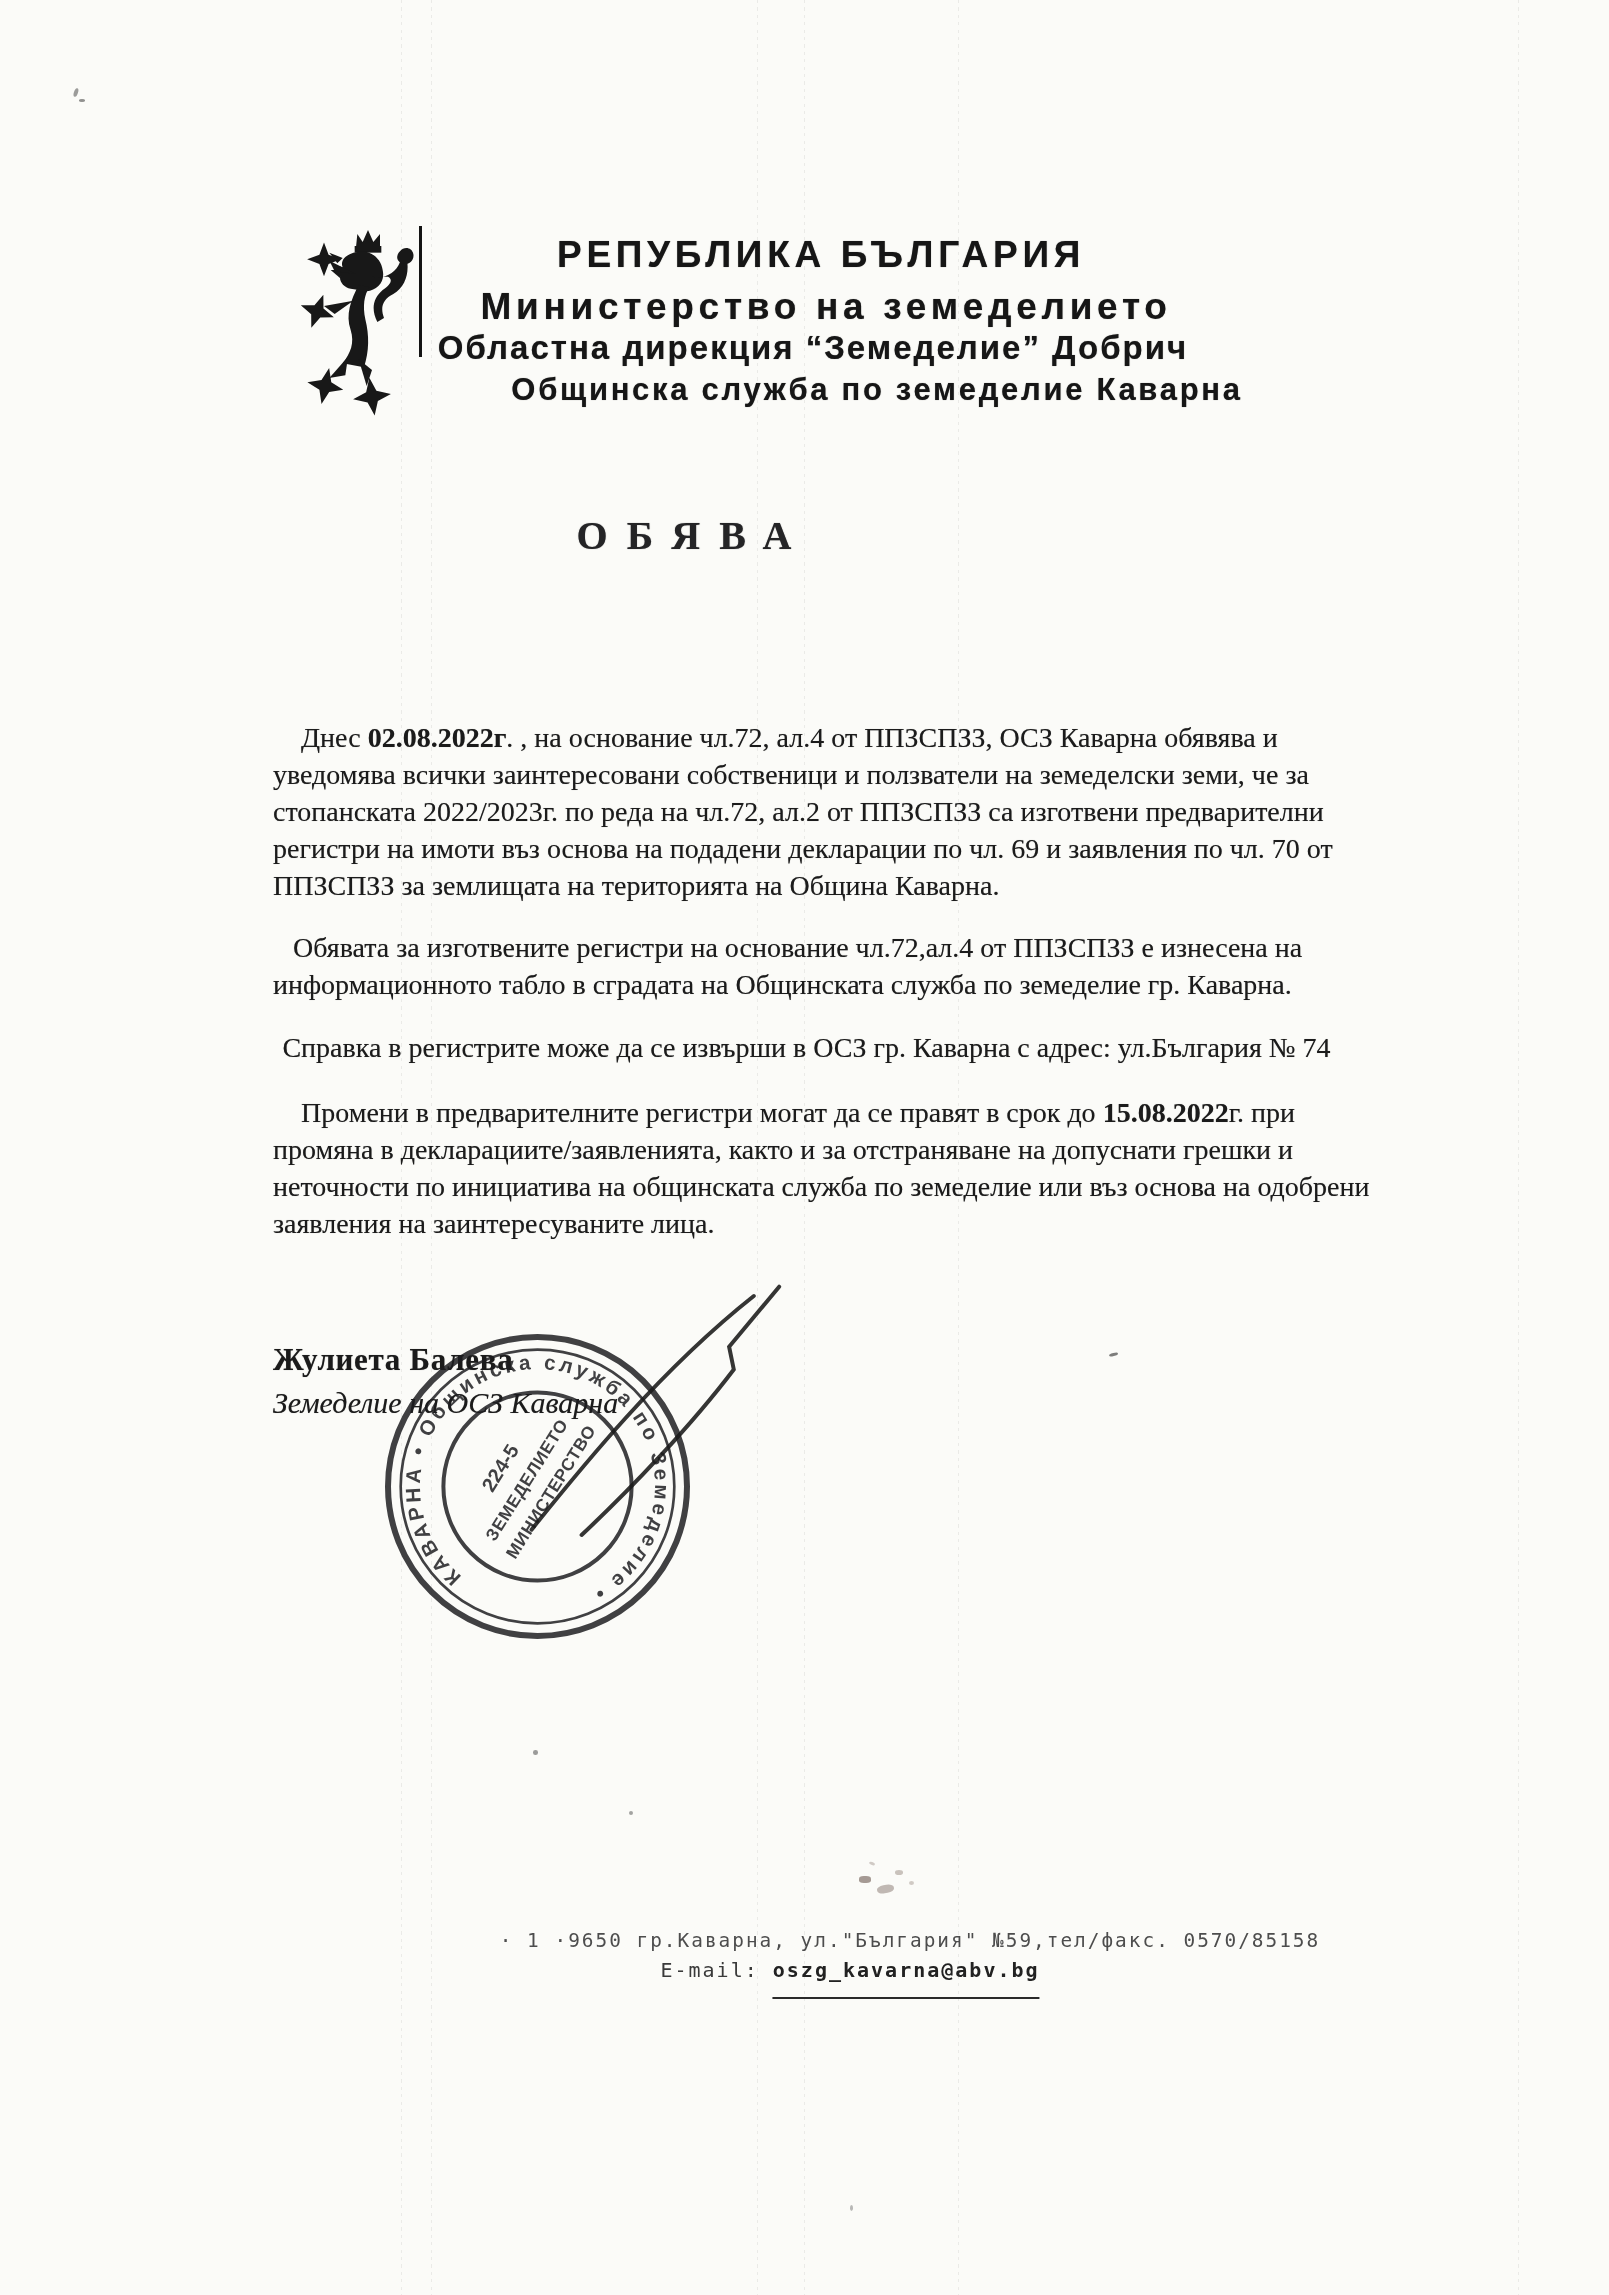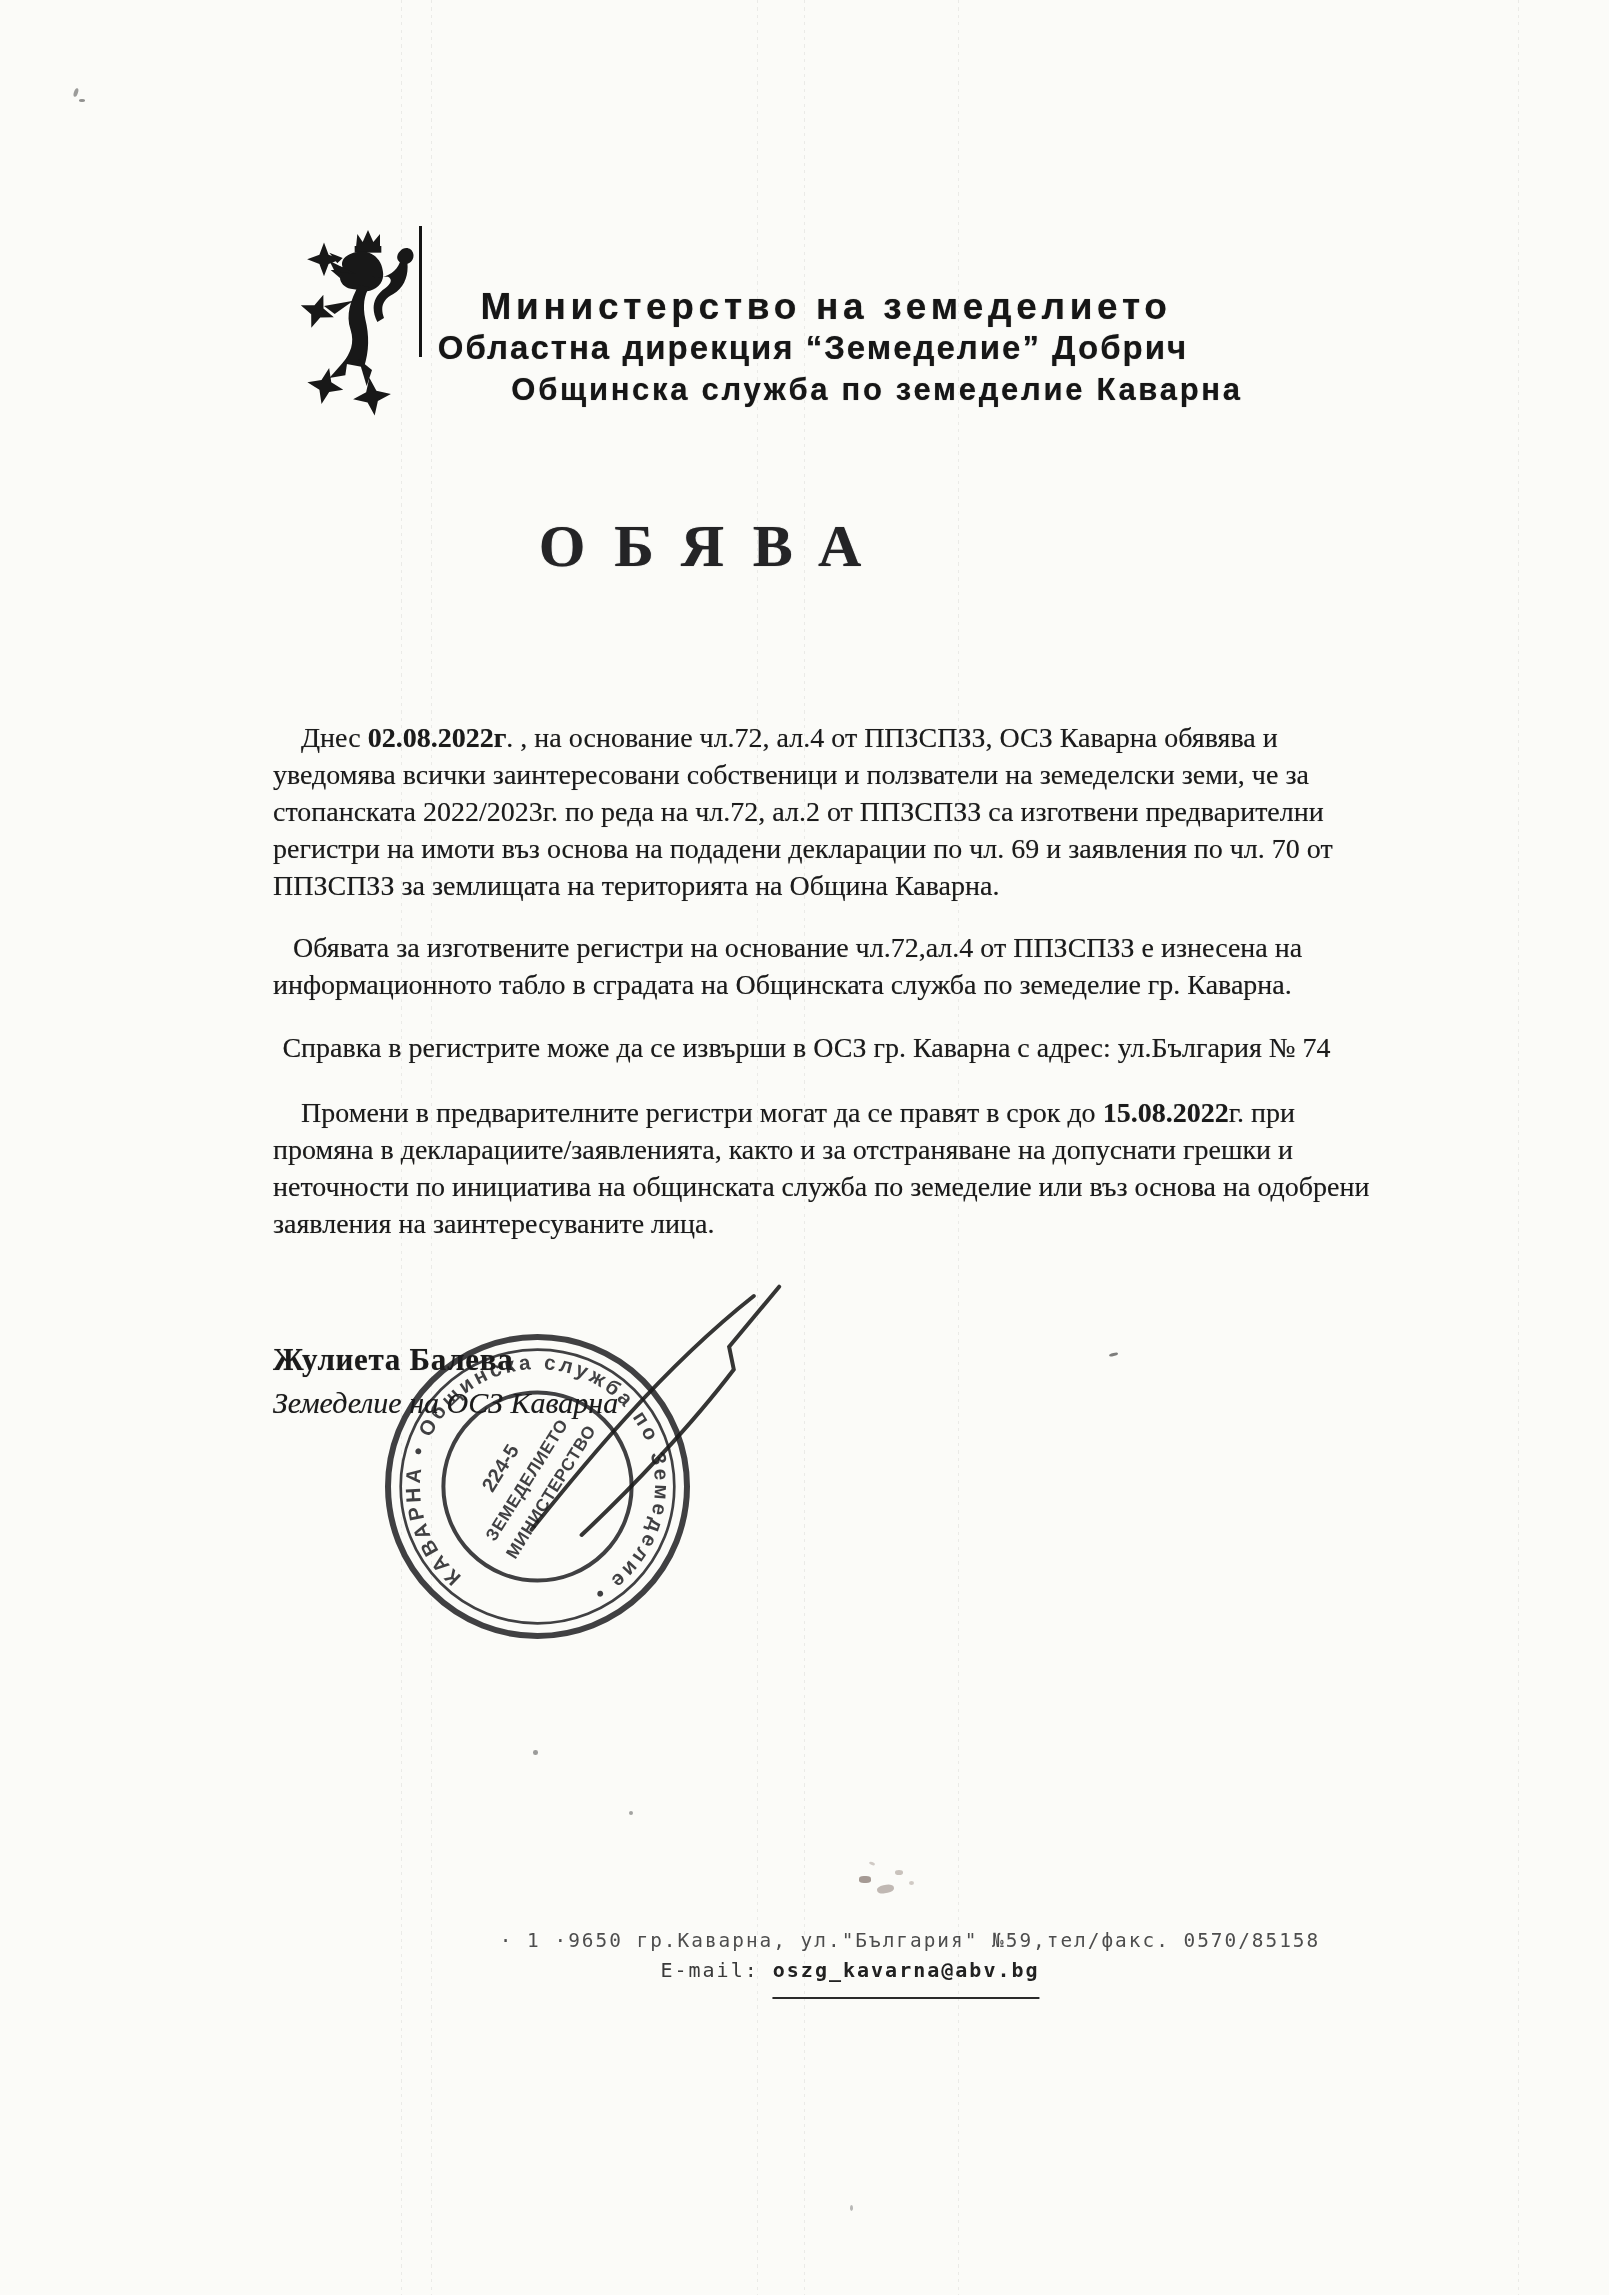--- a/index.html
+++ b/index.html
@@ -23,22 +23,22 @@
     position:absolute;
     font-family:"Liberation Sans", sans-serif;
     font-weight:700;color:#161616;
     white-space:nowrap;transform:translateX(-50%);
     text-shadow:0 0 0.9px rgba(10,10,10,.55);
   }
   #lion{position:absolute;left:289px;top:226px;}
   #hdr-divider{position:absolute;left:419px;top:226px;width:2.7px;height:131px;background:#141414;}
   
   #doc-title{
-    position:absolute;left:16px;top:512px;width:1368px;
-    text-align:center;font-weight:700;font-size:60px;
+    position:absolute;left:0;top:512px;width:1368px;
+    text-align:center;font-weight:700;font-size:40px;
     letter-spacing:.48em;text-indent:.48em;
     color:#242426;text-shadow:0 0 1px rgba(20,20,25,.5);
   }
   
   #body-text{
     position:absolute;left:273px;top:719px;width:1196px;
     font-size:28px;line-height:37px;
     text-shadow:0 0 0.7px rgba(20,20,20,.45);
   }
   #body-text p{white-space:pre-line;margin:0 0 25.4px 0;}
@@ -116,20 +116,21 @@
     <g>
       <path transform="translate(26,25) scale(1.15)" d="M0,-11 L3,-3 L11,0 L3,3 L0,11 L-3,3 L-11,0 L-3,-3 Z"></path>
       <path transform="translate(21,64) scale(1.2) rotate(20)" d="M0,-11 L3,-3 L11,0 L3,3 L0,11 L-3,3 L-11,0 L-3,-3 Z"></path>
       <path transform="translate(27,120) scale(1.25) rotate(12)" d="M0,-11 L3,-3 L11,0 L3,3 L0,11 L-3,3 L-11,0 L-3,-3 Z"></path>
       <path transform="translate(62,128) scale(1.3) rotate(-8)" d="M0,-11 L3,-3 L11,0 L3,3 L0,11 L-3,3 L-11,0 L-3,-3 Z"></path>
     </g>
   </svg>
 
   <div id="hdr-divider"></div>
 
+  <div class="hline" style="left:821px;top:234px;font-size:37px;letter-spacing:4.7px;">РЕПУБЛИКА БЪЛГАРИЯ</div>
   <div class="hline" style="left:826px;top:286px;font-size:37px;letter-spacing:4.7px;">Министерство на земеделието</div>
   <div class="hline" style="left:813px;top:329px;font-size:33px;letter-spacing:2px;">Областна дирекция “Земеделие” Добрич</div>
   <div class="hline" style="left:877px;top:372px;font-size:31px;letter-spacing:2.7px;">Общинска служба по земеделие Каварна</div>
 
   <div id="doc-title">ОБЯВА</div>
 
   <div id="body-text">
     <p class="ind1"><span>Днес </span><b>02.08.2022г</b><span>. , на основание чл.72, ал.4 от ППЗСПЗЗ, ОСЗ Каварна обявява и
 уведомява всички заинтересовани собственици и ползватели на земеделски земи, че за
 стопанската 2022/2023г. по реда на чл.72, ал.2 от ППЗСПЗЗ са изготвени предварителни

